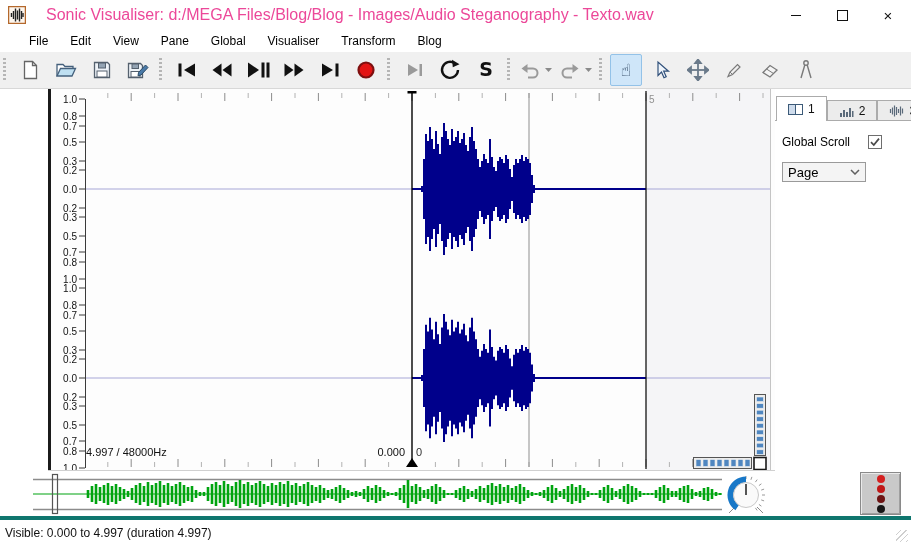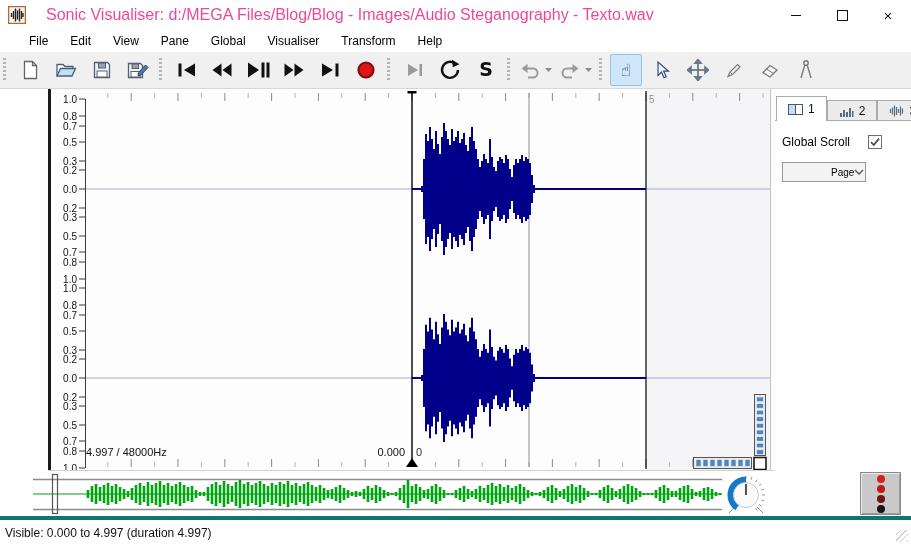--- a/index.html
+++ b/index.html
@@ -35,21 +35,21 @@
   .tabs{display:flex;align-items:flex-end;padding-left:1px;height:25px;position:relative;}
   .tabs::after{content:"";position:absolute;left:0;right:0;bottom:0;border-bottom:1px solid #ababab;}
   .tab{display:flex;align-items:center;gap:5px;padding:0 11px;font-size:12px;color:#111;
     border:1px solid #ababab;border-bottom:none;background:#ececec;height:20px;position:relative;}
   .tab.active{background:#fff;height:24px;z-index:2;}
   .tab.active::after{content:"";position:absolute;left:0;right:0;bottom:-1px;height:1px;background:#fff;}
   .props{padding:14px 0 0 7px;}
   .prop-row{display:flex;align-items:center;margin-bottom:13px;font-size:12px;color:#000;}
   .prop-label{flex:0 0 86px;}
   .select{width:84px;height:20px;border:1px solid #9a9a9a;background:#f4f4f4;display:flex;align-items:center;box-sizing:border-box;}
-  .select .sel-val{padding-left:5px;font-size:10px;margin-left:43px;}
+  .select .sel-val{padding-left:5px;font-size:13px;}
   .select .chev{margin-left:auto;margin-right:5px;display:flex;}
   .checkbox{display:flex;}
   
   .transport{flex:0 0 45px;height:45px;display:flex;align-items:center;background:#fff;}
   .overview{width:723px;height:45px;flex:0 0 723px;position:relative;}
   .knob{width:46px;height:45px;flex:0 0 46px;display:flex;align-items:center;justify-content:center;}
   .led-btn{margin-left:auto;margin-right:10px;width:41px;height:43px;background:#c9c9c9;
     border:1px solid #8a8a8a;box-shadow:inset 1px 1px 0 #eaeaea, inset -1px -1px 0 #9f9f9f;
     display:flex;flex-direction:column;align-items:center;justify-content:center;gap:2px;box-sizing:border-box;}
   .led-dot{width:8px;height:8px;border-radius:50%;}
@@ -96,21 +96,21 @@
   </div>
 
   <div class="menubar">
       <div class="menu-item">File</div>
       <div class="menu-item">Edit</div>
       <div class="menu-item">View</div>
       <div class="menu-item">Pane</div>
       <div class="menu-item">Global</div>
       <div class="menu-item">Visualiser</div>
       <div class="menu-item">Transform</div>
-      <div class="menu-item">Help</div>
+      <div class="menu-item">Blog</div>
     </div>
 
   <div class="toolbar">
       <div class="tb-group">
         <div class="gripper"></div>
         <div class="tb-btn">
           <svg width="20" height="20" style="display: block;">
             <path d="M4.5 1.5 h8 l4 4 v13 h-12 z" fill="#fff" stroke="#666" stroke-width="1.3"></path>
             <path d="M12.5 1.5 v4 h4" fill="none" stroke="#666" stroke-width="1.3"></path>
           </svg>

